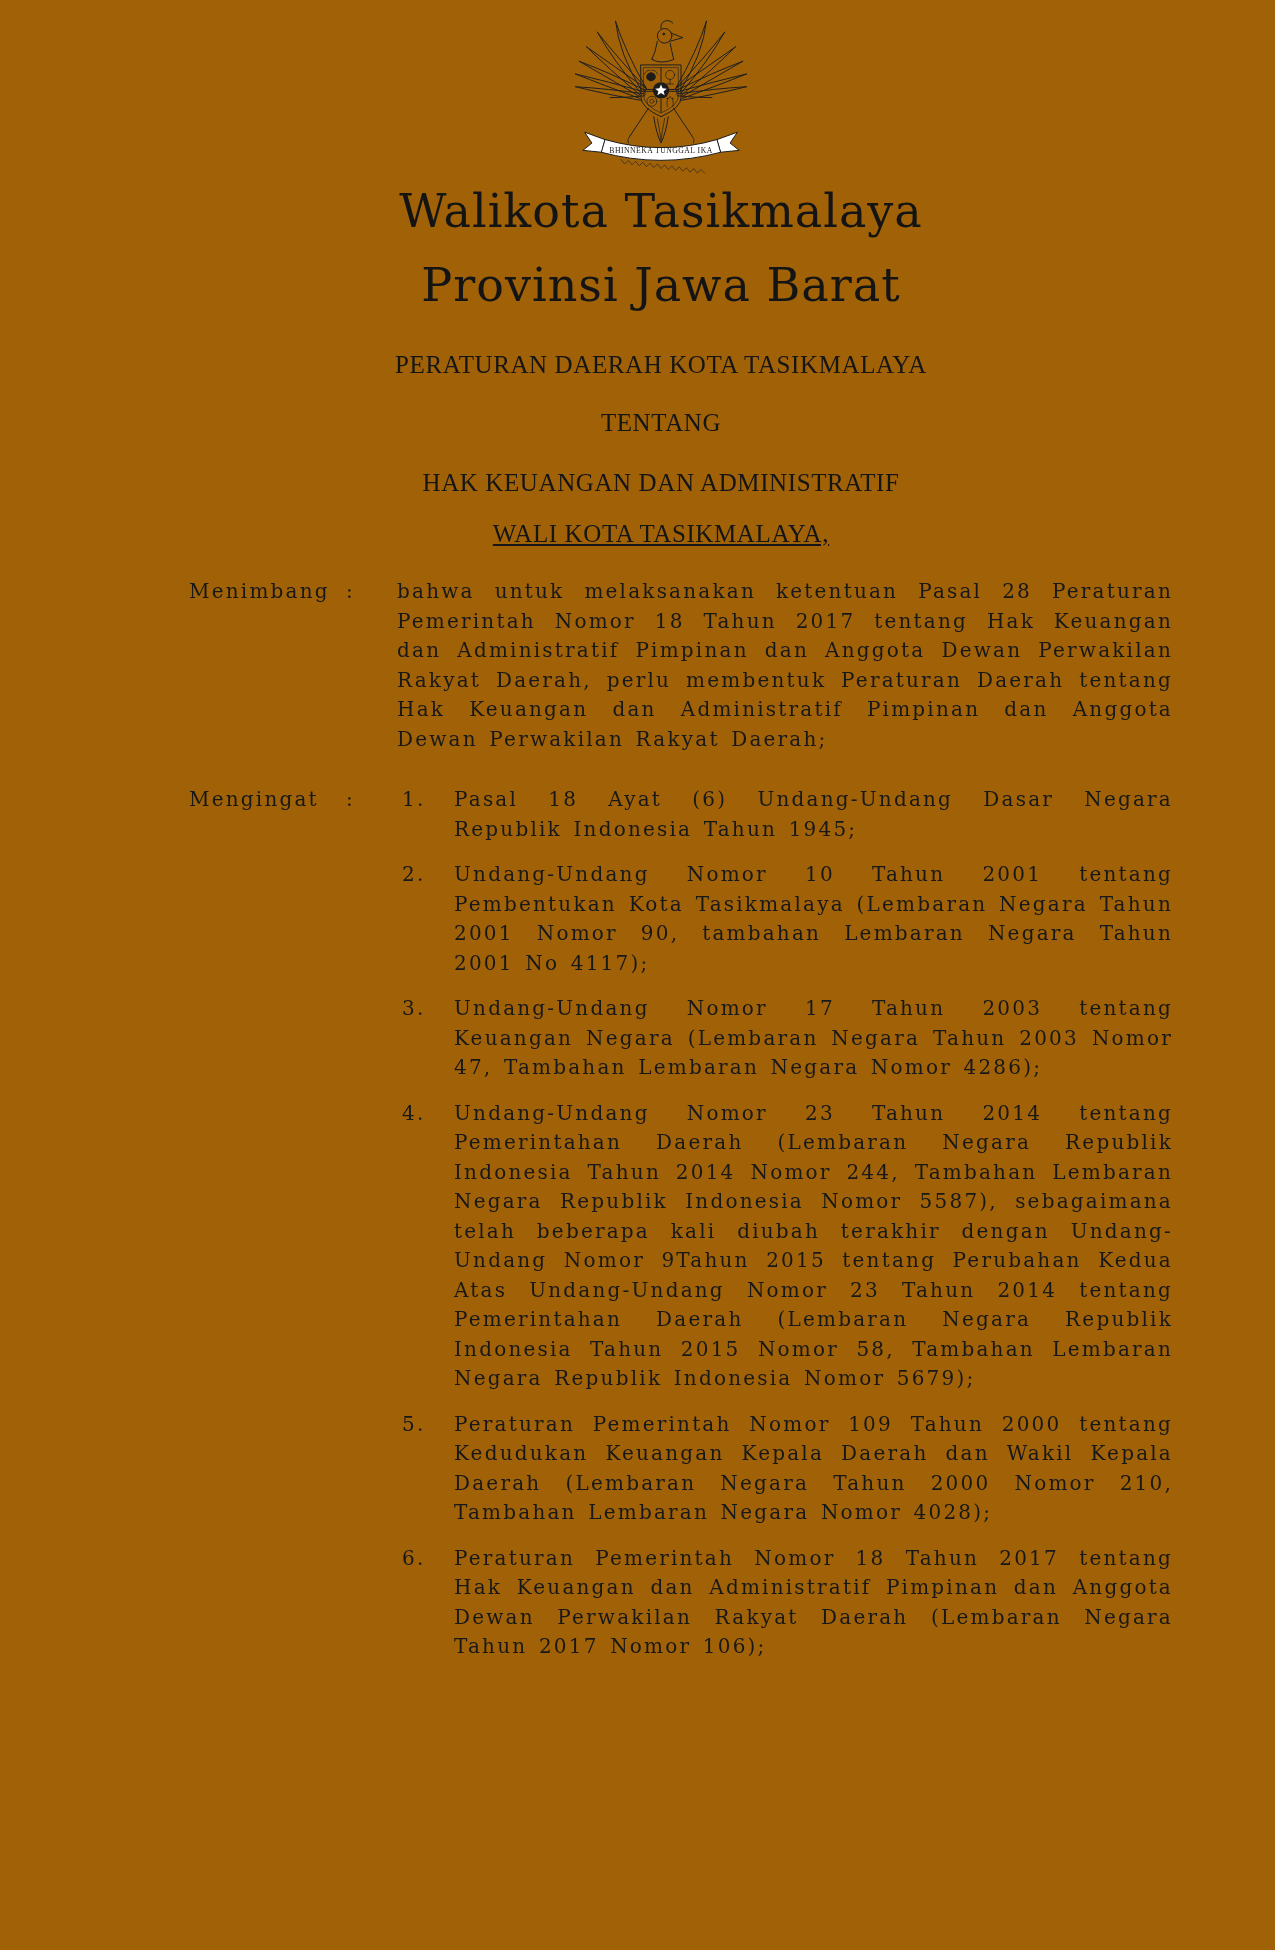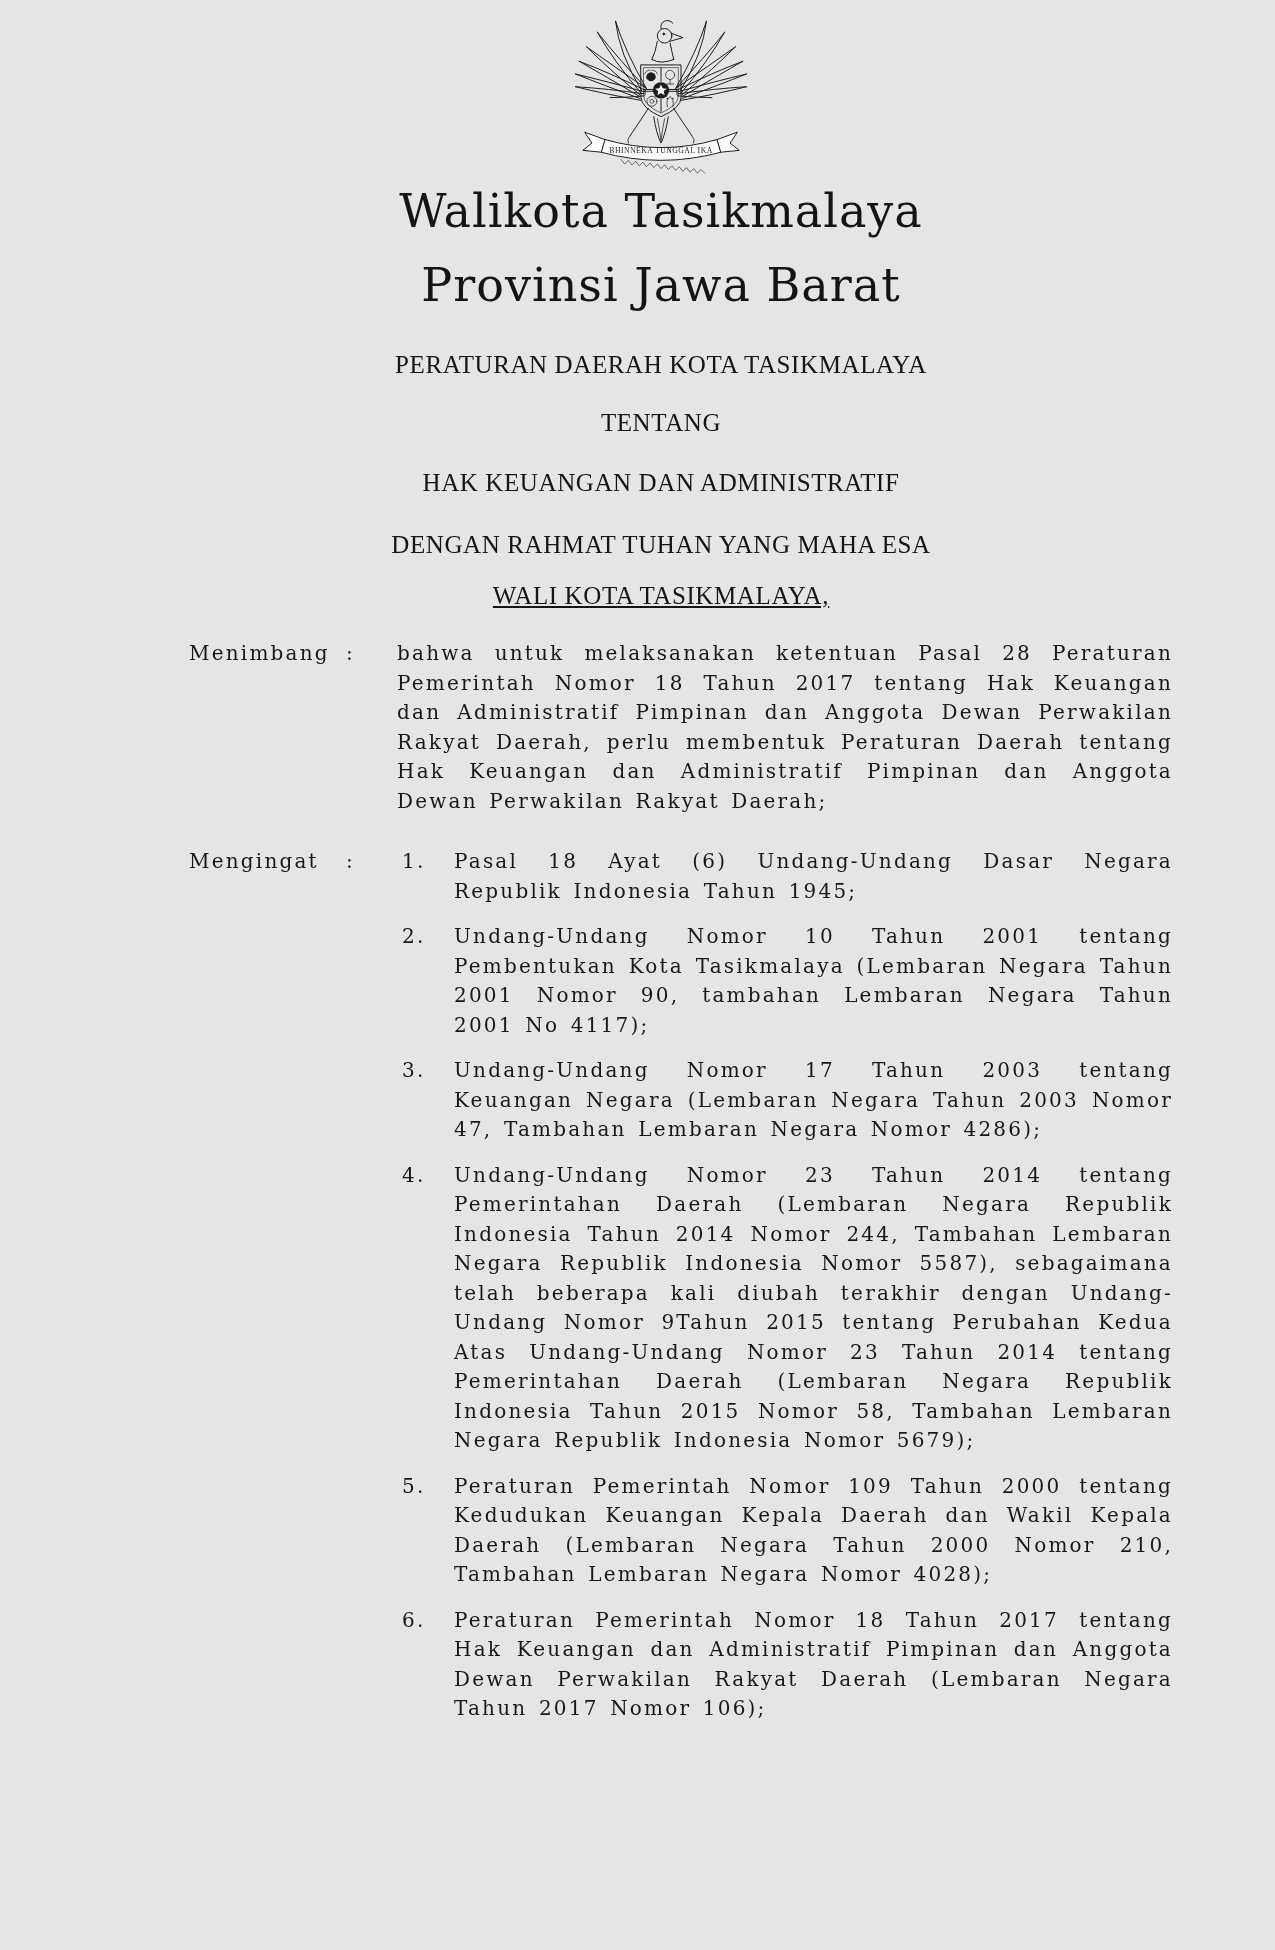--- a/index.html
+++ b/index.html
@@ -1,20 +1,20 @@
 <!DOCTYPE html>
 <html><head>
 <meta charset="utf-8">
 <style>
   html, body { margin: 0; padding: 0; background: #ffffff; }
   .page {
     position: relative;
     width: 1275px;
     height: 1950px;
-    background: #e5e5e5;
+    background: #a16207;
     color: #1c1c1c;
     overflow: hidden;
     font-family: "DejaVu Serif", serif;
   }
   
   .centerzone {
     margin-left: 189px;
     width: 944px;
     text-align: center;
   }
@@ -149,21 +149,20 @@
 
     <div class="h-line h-doc-type">PERATURAN DAERAH KOTA TASIKMALAYA</div>
 
 
     <div class="h-line h-tentang">TENTANG</div>
 
     <div class="h-subject">
       <div class="h-line">HAK KEUANGAN DAN ADMINISTRATIF</div>
     </div>
 
-    <div class="h-line h-invocation">DENGAN RAHMAT TUHAN YANG MAHA ESA</div>
 
     <div class="h-line h-authority">WALI KOTA TASIKMALAYA,</div>
 
   </div>
 
   <div class="bodyzone">
 
     <div class="crow crow-considering">
       <div>Menimbang</div>
       <div>:</div>

